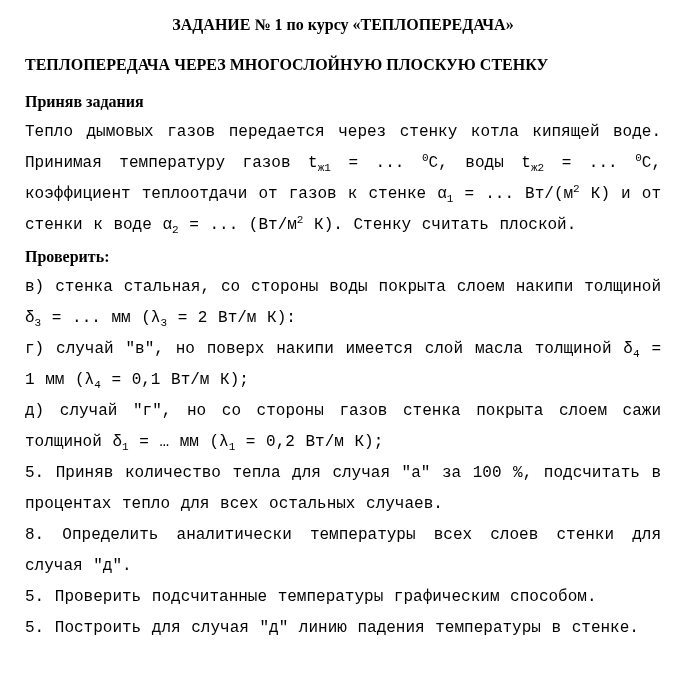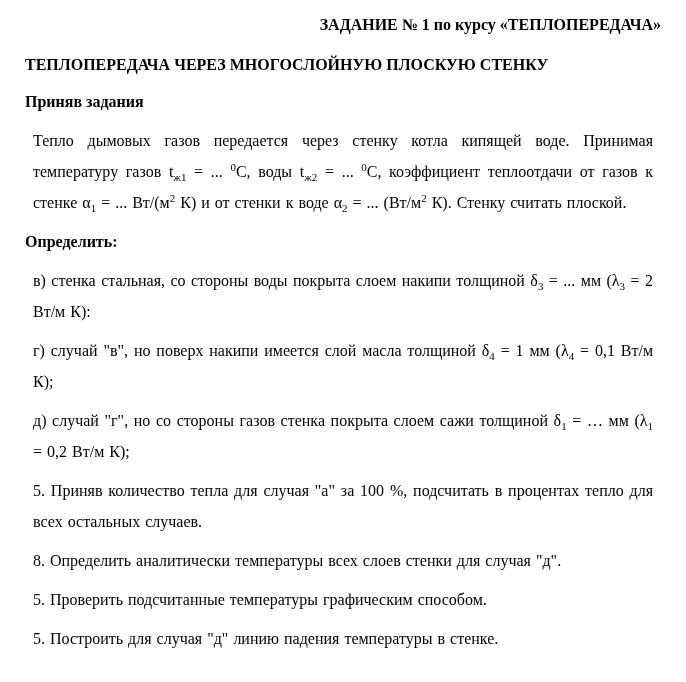--- a/index.html
+++ b/index.html
@@ -15,65 +15,66 @@
   .page {
     box-sizing: border-box;
     width: 686px;
     min-height: 682px;
     padding: 12px 25px 18px 25px;
     background: #ffffff;
   }
   .title-1 {
     font-size: 16px;
     font-weight: bold;
-    text-align: right;
+    text-align: center;
     margin: 0 0 14px 0;
     line-height: 26px;
   }
   .title-2 {
     font-size: 16px;
     font-weight: bold;
     text-align: left;
     margin: 0 0 8px 0;
     line-height: 26px;
   }
   .head {
     font-size: 16px;
     font-weight: bold;
     text-align: left;
     margin: 0;
     line-height: 31px;
   }
   .para {
     font-size: 16px;
     text-align: justify;
-    margin: 8px;
+    margin: 0;
     line-height: 31px;
     word-spacing: 1px;
+    font-family: Liberation Mono, monospace;
   }
   .para sub {
     font-size: 11px;
     line-height: 0;
   }
   .para sup {
     font-size: 11px;
     line-height: 0;
   }
 </style>
 </head>
 <body>
 
 <div class="page">
   <p class="title-1">ЗАДАНИЕ № 1 по курсу «ТЕПЛОПЕРЕДАЧА»</p>
   <p class="title-2">ТЕПЛОПЕРЕДАЧА ЧЕРЕЗ МНОГОСЛОЙНУЮ ПЛОСКУЮ СТЕНКУ</p>
 
   <p class="head">Приняв задания</p>
   <p class="para">Тепло дымовых газов передается через стенку котла кипящей воде. Принимая температуру газов t<sub>ж1</sub> = ... <sup>0</sup>С, воды t<sub>ж2</sub> = ... <sup>0</sup>С, коэффициент теплоотдачи от газов к стенке α<sub>1</sub> = ... Вт/(м<sup>2</sup> К) и от стенки к воде α<sub>2</sub> = ... (Вт/м<sup>2</sup> К). Стенку считать плоской.</p>
 
-  <p class="head">Определить:</p>
+  <p class="head">Проверить:</p>
 
   <p class="para">в) стенка стальная, со стороны воды покрыта слоем накипи толщиной δ<sub>3</sub> = ... мм (λ<sub>3</sub> = 2 Вт/м К):</p>
   <p class="para">г) случай "в", но поверх накипи имеется слой масла толщиной δ<sub>4</sub> = 1 мм (λ<sub>4</sub> = 0,1 Вт/м К);</p>
   <p class="para">д) случай "г",  но со стороны газов стенка покрыта слоем сажи толщиной δ<sub>1</sub> = … мм (λ<sub>1</sub> = 0,2 Вт/м К);</p>
   <p class="para">5. Приняв количество тепла для случая "а" за 100 %,  подсчитать в процентах тепло для всех остальных случаев.</p>
   <p class="para">8. Определить аналитически температуры всех слоев стенки для случая "д".</p>
   <p class="para">5. Проверить подсчитанные температуры графическим способом.</p>
   <p class="para">5. Построить для случая "д"  линию  падения температуры в стенке.</p>
 
 </div>

